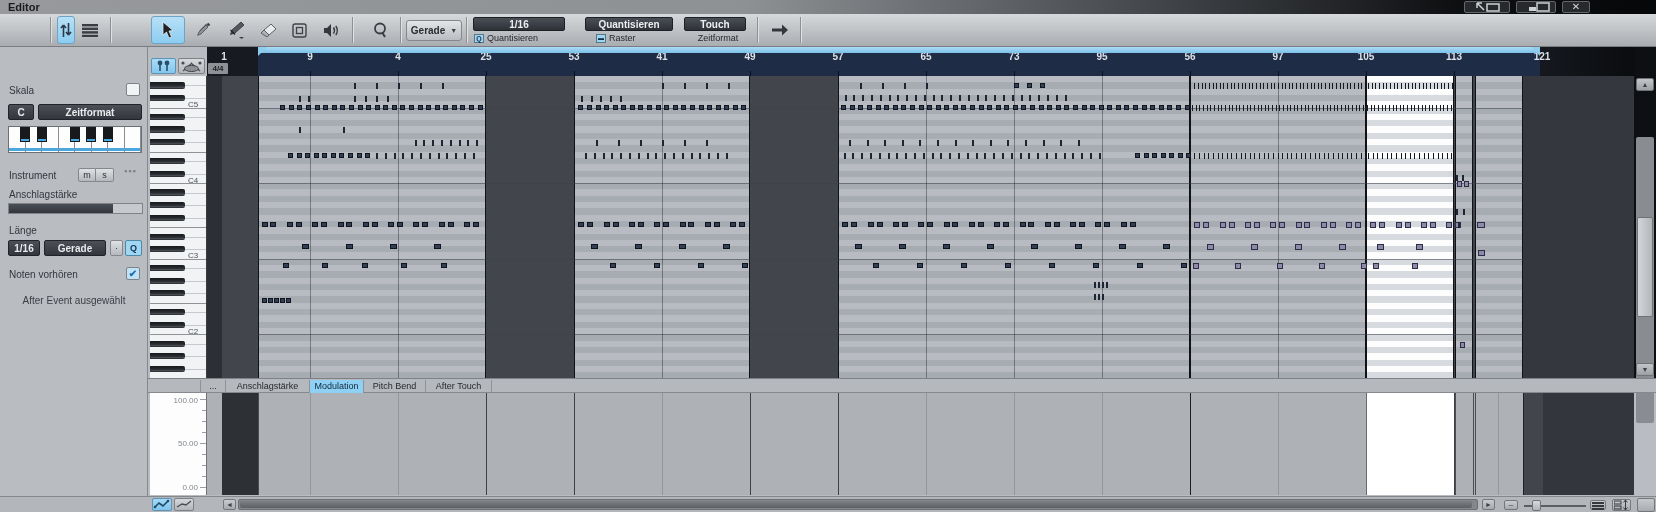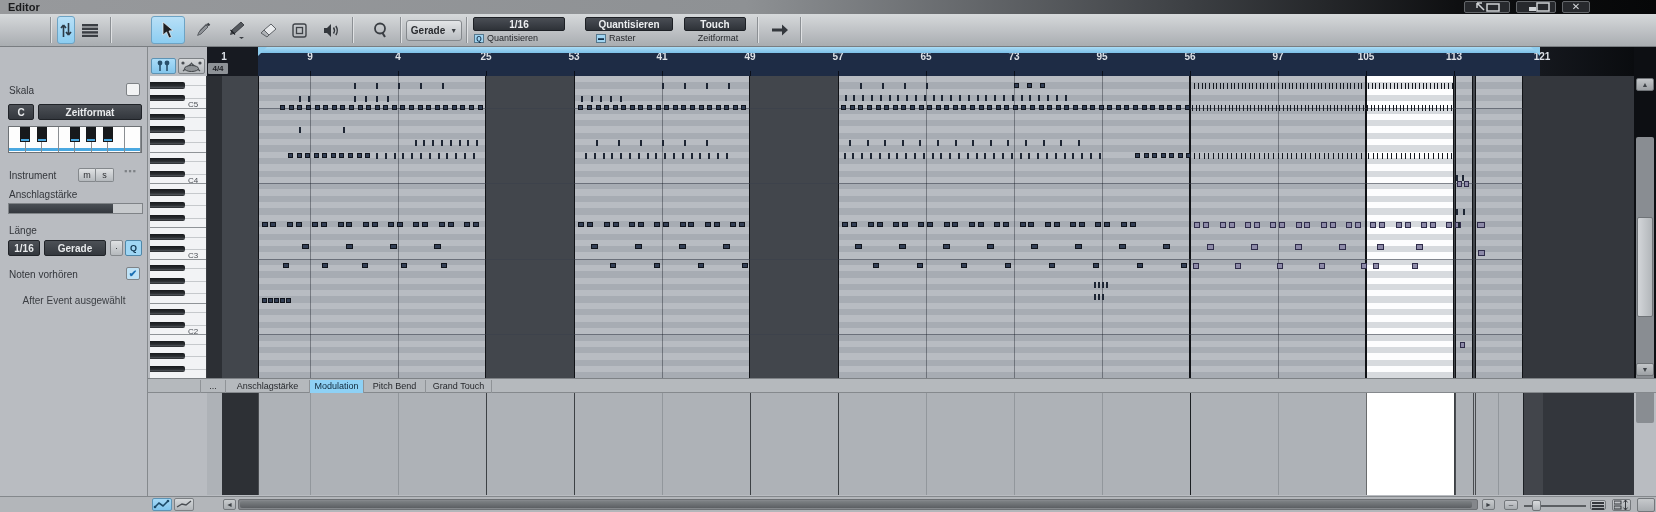--- a/index.html
+++ b/index.html
@@ -1028,23 +1028,39 @@
     <div class="abs vsb-btn" style="top:31px;">▲</div>
     <div class="abs" id="vsb-thumb"></div>
     <div class="abs vsb-btn" style="top:316px;">▼</div>
   </div>
 
   <div class="abs" id="tabbar">
       <div class="abs tab first" style="left: 52px; width: 26px;">...</div>
       <div class="abs tab" style="left: 78px; width: 84px;">Anschlagstärke</div>
       <div class="abs tab active" style="left: 162px; width: 54px;">Modulation</div>
       <div class="abs tab" style="left: 216px; width: 62px;">Pitch Bend</div>
-      <div class="abs tab" style="left: 278px; width: 66px;">Grand Touch</div>
-    </div>
-
+      <div class="abs tab" style="left: 278px; width: 66px;">After Touch</div>
+    </div>
+
+  <div class="abs" id="lane-scale">
+    <div class="abs scale-num" style="left:8px;top:3px;">100.00</div>
+    <div class="abs scale-num" style="left:8px;top:46px;">50.00</div>
+    <div class="abs scale-num" style="left:8px;top:90px;">0.00</div>
+    <div id="scale-ticks">
+        <div class="abs scale-tick" style="left: 50px; top: 6px; width: 6px;"></div>
+        <div class="abs scale-tick" style="left: 52px; top: 17px; width: 4px;"></div>
+        <div class="abs scale-tick" style="left: 52px; top: 28px; width: 4px;"></div>
+        <div class="abs scale-tick" style="left: 52px; top: 39px; width: 4px;"></div>
+        <div class="abs scale-tick" style="left: 50px; top: 50px; width: 6px;"></div>
+        <div class="abs scale-tick" style="left: 52px; top: 61px; width: 4px;"></div>
+        <div class="abs scale-tick" style="left: 52px; top: 72px; width: 4px;"></div>
+        <div class="abs scale-tick" style="left: 52px; top: 83px; width: 4px;"></div>
+        <div class="abs scale-tick" style="left: 50px; top: 94px; width: 6px;"></div>
+      </div>
+  </div>
   <div class="abs" id="lane">
       <div class="abs" style="left: 15px; top: 0px; width: 36px; height: 102px; background: rgb(45, 48, 53);"></div>
       <div class="abs" style="left: 1316px; top: 0px; width: 20px; height: 102px; background: rgb(66, 69, 75);"></div>
       <div class="abs" style="left: 1336px; top: 0px; width: 91px; height: 102px; background: rgb(51, 54, 60);"></div>
       <div class="abs lane-line" style="left: 103px;"></div>
       <div class="abs lane-line" style="left: 191px;"></div>
       <div class="abs lane-line" style="left: 279px;"></div>
       <div class="abs lane-line" style="left: 367px;"></div>
       <div class="abs lane-line" style="left: 455px;"></div>
       <div class="abs lane-line" style="left: 543px;"></div>

